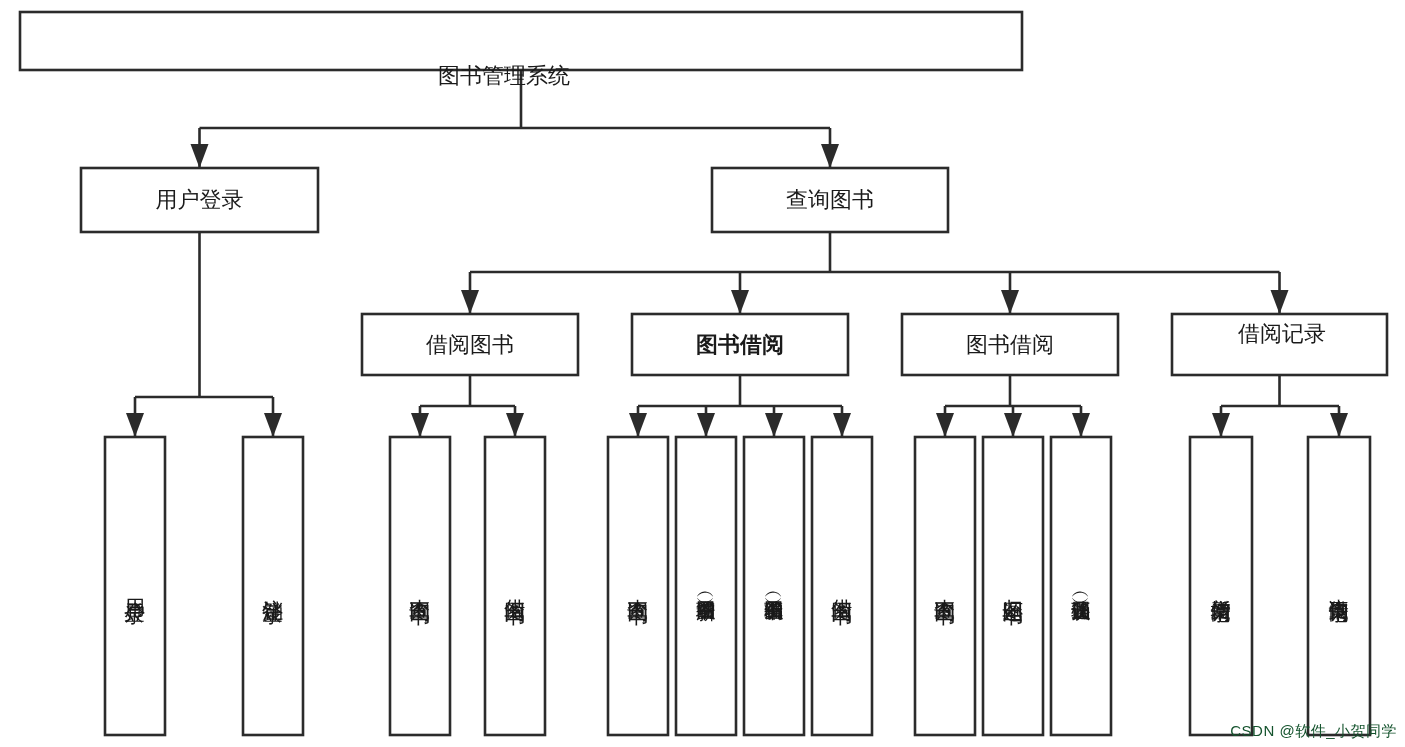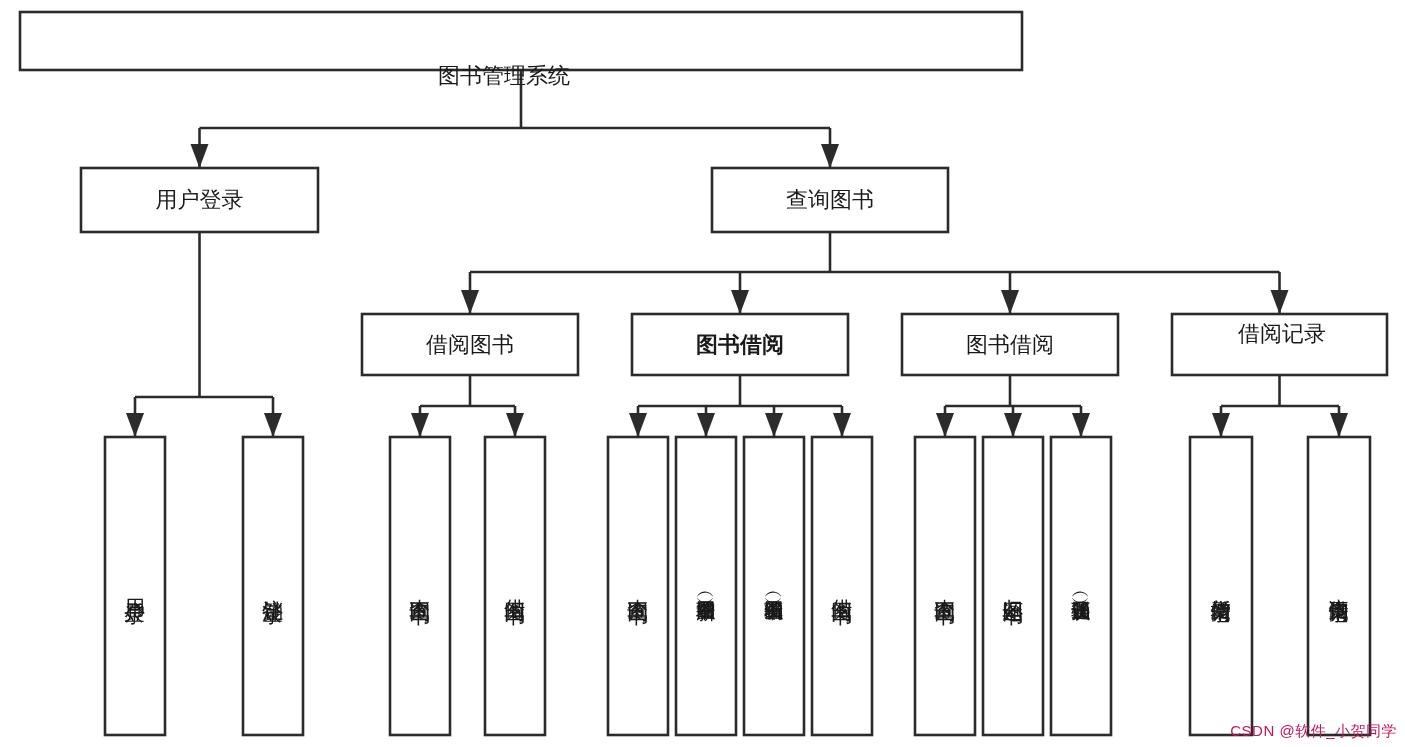--- a/index.html
+++ b/index.html
@@ -70,21 +70,21 @@
     font-size: 22px;
     color: #1a1a1a;
     white-space: nowrap;
   }
   #watermark {
     position: absolute;
     right: 8px;
     bottom: 6px;
     font-family: "Liberation Sans", sans-serif;
     font-size: 15px;
-    color: #be185d;
+    color: #14532d;
     white-space: nowrap;
     letter-spacing: 0.5px;
   }
 </style>
 </head>
 <body>
 
 <div id="diagram-root">
 
   <svg id="tree-svg" viewBox="0 0 1405 747" xmlns="http://www.w3.org/2000/svg">

